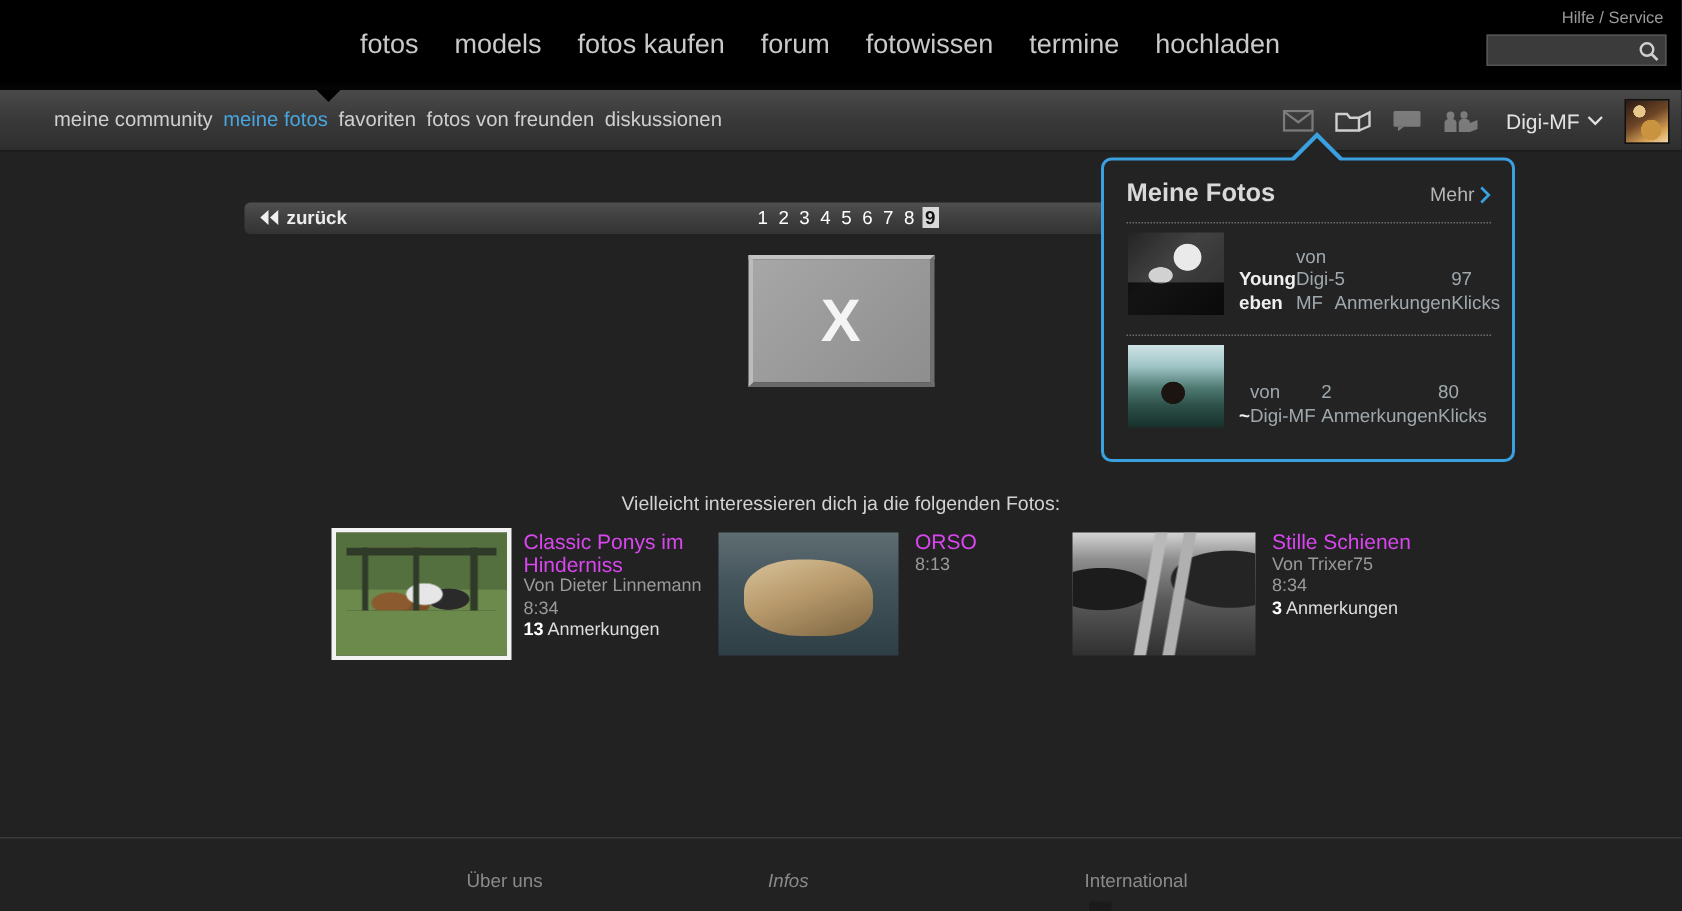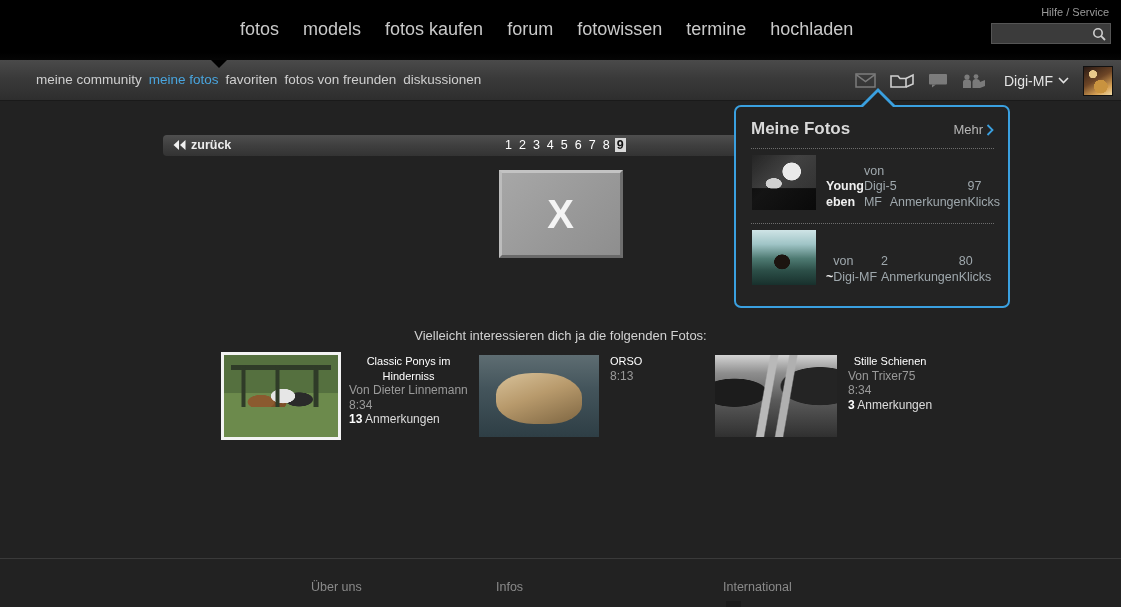--- a/index.html
+++ b/index.html
@@ -245,42 +245,42 @@
     background: linear-gradient(180deg, #d4d4d4 0%, #8e8e8e 22%, #5a5a5a 55%, #303030 100%);
   }
   .rt3::after {
     content:""; position:absolute; inset:0;
     background:
       linear-gradient(100deg, transparent 0 40%, #b9b9b9 41% 46%, transparent 47% 54%, #b0b0b0 55% 60%, transparent 61%),
       radial-gradient(ellipse at 16% 46%, #1c1c1c 0 22%, transparent 23%),
       radial-gradient(ellipse at 86% 38%, #242424 0 26%, transparent 27%);
   }
   .rmeta { line-height: 14.5px; padding-top: 2px; }
-  .rmeta .t { color: #ffffff; font-size: 11px; text-align: center; }
+  .rmeta .t { color: #d946ef; font-size: 14px; }
   .rmeta .s { color: #9a9a9a; font-size: 12px; }
   .rmeta .n { color: #dddddd; font-size: 12px; }
   .rmeta .n b { color: #ffffff; }
   .dot-badge {
     display: inline-block; width: 9px; height: 9px; border-radius: 50%;
     background: radial-gradient(circle at 34% 32%, #ffe680 0 30%, #e8c219 70%, #b98f06 100%);
     vertical-align: middle; margin-left: 5px;
   }
 
   
   .footer-rule {
     position: absolute; left: 0; right: 0; top: 558px;
     border-top: 1px solid #3a3a3a;
   }
   .footer {
     position: absolute; left: 0; right: 0; top: 580px;
     height: 27px;
   }
   .fcol { position: absolute; color: #8a8a8a; font-size: 12.5px; }
   .fcol.c1 { left: 311px; }
-  .fcol.c2 { left: 496px; }
+  .fcol.c2 { left: 512px; font-style: italic; }
   .fcol.c3 { left: 723px; }
   .flag {
     position: absolute; left: 726px; top: 601px;
     width: 15px; height: 9px; background: #1b1b1b;
   }
 </style>
 </head>
 <body>
 
 <div class="topbar">

